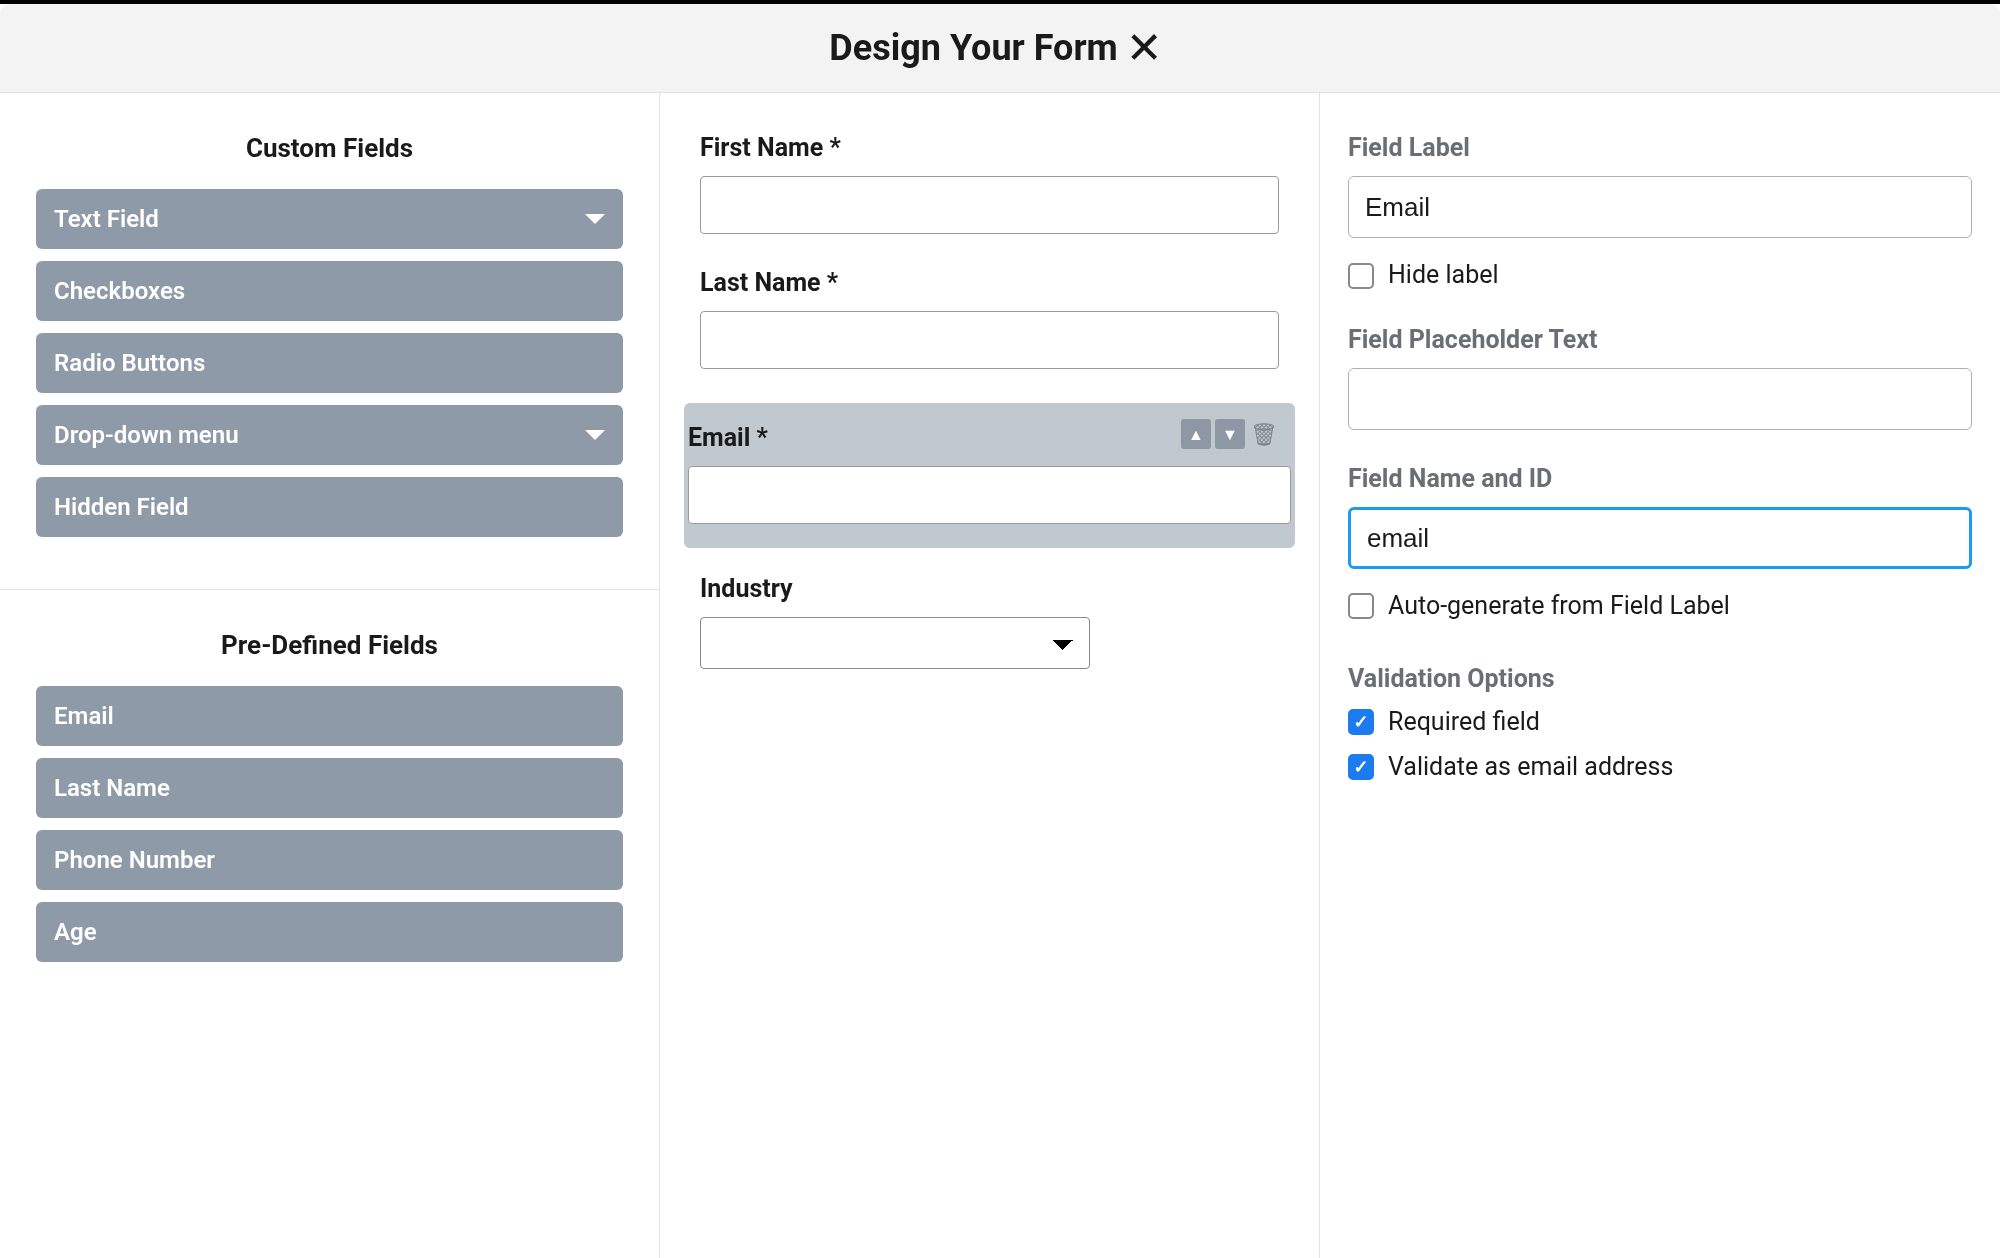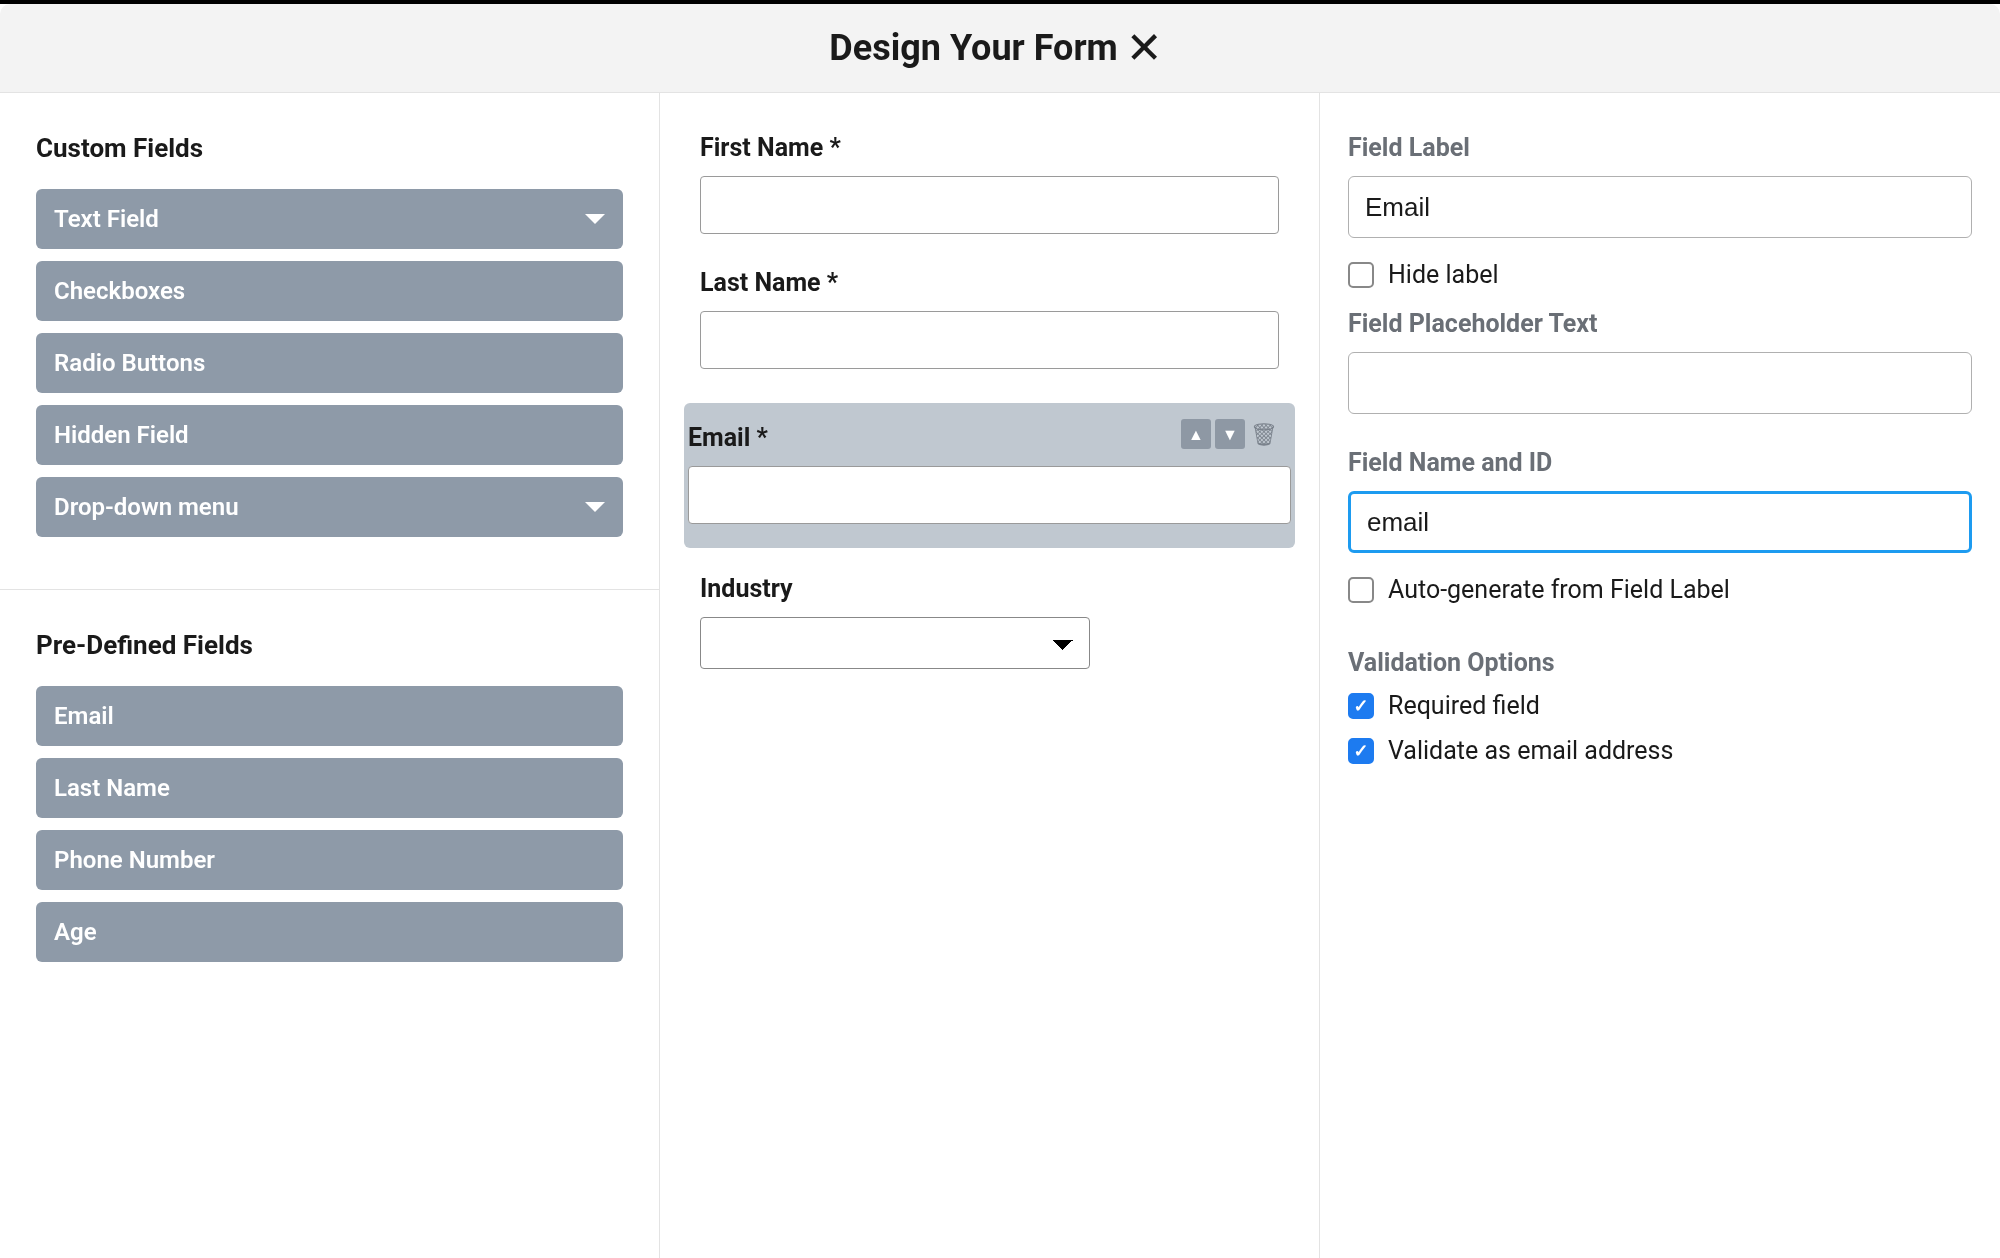--- a/index.html
+++ b/index.html
@@ -58,20 +58,21 @@
     width: 660px;
     border-right: 1px solid #e3e3e3;
     padding: 40px 24px;
   }
   .col-right {
     flex: 1;
     padding: 40px 28px 40px 28px;
   }
   .section {
     padding: 40px 36px 40px 36px;
+    text-align: center;
   }
   .section + .section {
      border-top: 1px solid #e3e3e3;
   }
   .section-title {
     font-size: 26px;
     font-weight: 700;
     color: #1a1a1a;
     margin-bottom: 26px;
   }
@@ -250,25 +251,25 @@
               <span>Text Field</span>
               <span class="caret"></span>
             </div>
             <div class="field-btn">
               <span>Checkboxes</span>
             </div>
             <div class="field-btn">
               <span>Radio Buttons</span>
             </div>
             <div class="field-btn">
-              <span>Hidden Field</span>
-            </div>
-            <div class="field-btn">
               <span>Drop-down menu</span>
               <span class="caret"></span>
+            </div>
+            <div class="field-btn">
+              <span>Hidden Field</span>
             </div>
           </div>
       </div>
       <div class="section">
         <div class="section-title">Pre-Defined Fields</div>
         <div id="predefined-fields-list">
             <div class="field-btn">
               <span>Email</span>
             </div>
             <div class="field-btn">
@@ -295,21 +296,21 @@
             </div><input class="form-input" style=""></div>
           <div class="form-row"><label class="form-label">Industry</label><select class="form-select"><option></option></select></div>
         </div>
     </div>
 
     <div class="col-right">
 
       <label class="right-label">Field Label</label>
       <input class="right-input" value="Email" style="">
 
-      <div class="check-row" style="margin-bottom:20px;">
+      <div class="check-row" style="margin-bottom:36px;align-items:flex-end;">
         <span class="checkbox"></span>
         <span>Hide label</span>
       </div>
 
       <label class="right-label">Field Placeholder Text</label>
       <input class="right-input" value="" style="">
 
       <label class="right-label" style="margin-top:12px;">Field Name and ID</label>
       <input class="right-input focused" value="email" style="">
 

